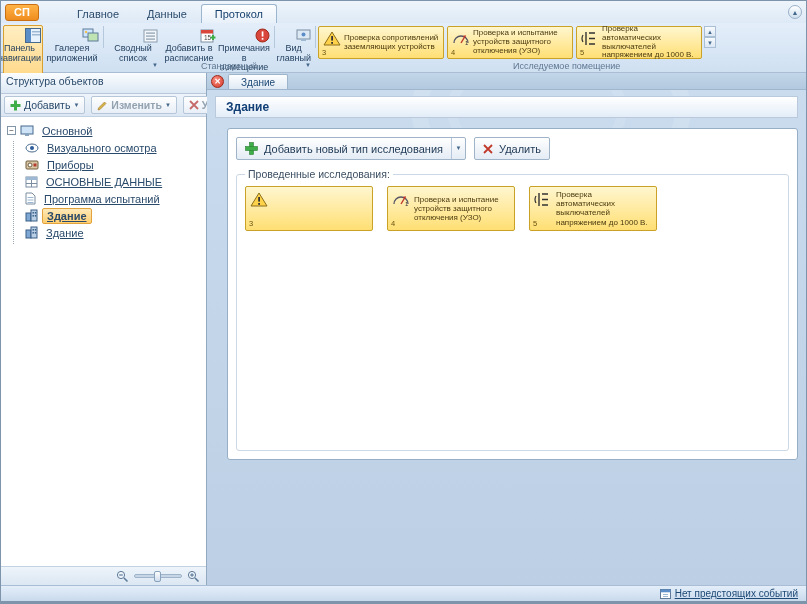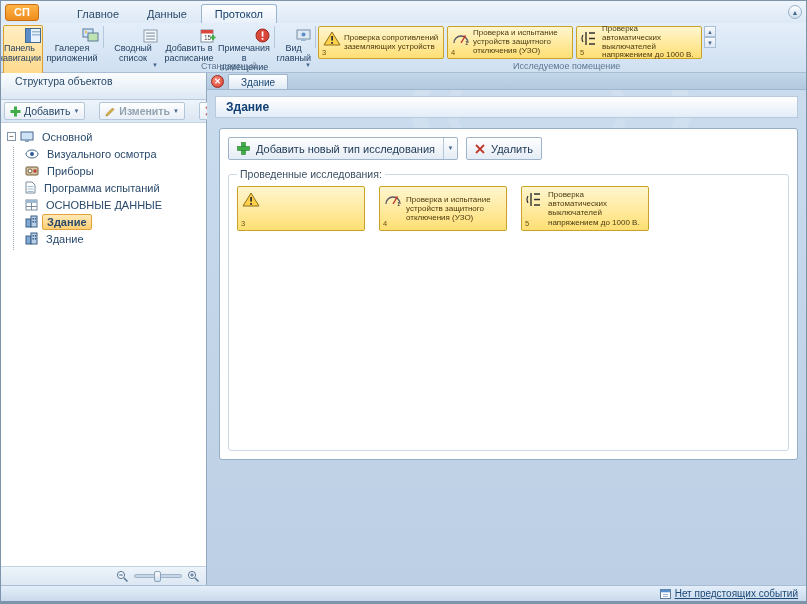--- a/index.html
+++ b/index.html
@@ -40,35 +40,35 @@
     display:flex; align-items:center; padding:2px 3px 2px 25px;
     font-size:8px; line-height:1.12; color:#4a3b10; text-align:left; }
   .warnbtn .wicon { position:absolute; left:4px; top:4px; }
   .warnbtn .num { position:absolute; left:3px; bottom:1px; font-size:7.5px; color:#6a5512; }
   .ribbon-scroll { width:12px; align-self:stretch; margin:1px 0 12px 2px; display:flex; flex-direction:column; }
   .ribbon-scroll div { flex:1; border:1px solid #aabfd4; background:linear-gradient(#f7fafd,#dbe7f3);
     font-size:6px; color:#44688c; display:flex; align-items:center; justify-content:center; }
   
   .workspace { position:absolute; top:72px; left:0; right:0; bottom:16px; display:flex; }
   .left-panel { width:206px; border-right:1px solid #93a9c0; background:#fff; display:flex; flex-direction:column; }
-  .lp-header { height:27px; line-height:17px; padding-left:14px;
+  .lp-header { height:21px; line-height:17px; padding-left:5px;
     background:linear-gradient(#fbfdfe,#dce8f4); border-bottom:1px solid #b9c9db; color:#2a4a6b; font-size:10.5px; }
   .lp-toolbar { height:23px; background:linear-gradient(#eef4fa,#dbe7f3); border-bottom:1px solid #c2d2e2;
-    display:flex; align-items:center; padding:0 3px; gap:14px; }
+    display:flex; align-items:center; padding:0 3px; gap:6px; }
   .tb-btn { height:18px; display:flex; align-items:center; gap:3px; padding:0 5px;
     border:1px solid #b5c6d8; border-radius:2px; background:linear-gradient(#fefefe,#e8eff7);
     color:#2a4a6b; font-size:10.5px; }
   .tb-btn.disabled { color:#93a2b1;font-weight:bold; }
   .tree { flex:1; background:#fff; padding:5px 2px; position:relative; overflow:hidden; }
   .guide { position:absolute; left:12px; top:24px; height:103px; border-left:1px dotted #9aa7b5; }
   .tree-row { display:flex; align-items:center; height:17px; gap:4px; padding-left:4px; position:relative; }
   .tree-row.child { padding-left:22px; }
   .expander { width:9px; height:9px; border:1px solid #8396a9; background:#fff; font-size:8px;
     line-height:7px; text-align:center; color:#333; flex:none; }
-  .tree-label { padding:0 4px; line-height:14px; }
+  .tree-label { padding:0 4px; line-height:14px;text-decoration:underline; }
   .tree-label.sel { font-weight:bold; background:linear-gradient(#ffe9b8,#ffcf72);
     border:1px solid #e2a33c; border-radius:2px; }
   .lp-zoom { height:19px; border-top:1px solid #c2d2e2; background:linear-gradient(#eef4fa,#dbe7f3);
     display:flex; align-items:center; justify-content:flex-end; padding:0 6px; gap:5px; }
   .zoom-track { position:relative; width:48px; height:4px; background:#c6d6e6; border:1px solid #9fb4c9; border-radius:2px; }
   .zoom-thumb { position:absolute; left:19px; top:-4px; width:7px; height:11px;
     background:linear-gradient(#fdfdfd,#cfdeee); border:1px solid #8aa3bc; border-radius:2px; }
   
   .main { flex:1; display:flex; flex-direction:column; background:linear-gradient(#cadcee,#bccfe4); min-width:0; }
   .doc-tabs { height:17px; background:linear-gradient(#c3d6e9,#b3c9df); border-bottom:1px solid #9fb6cc;
@@ -80,21 +80,21 @@
     border:1px solid #9db4ca; border-bottom:none; border-radius:2px 2px 0 0;
     font-size:10px; color:#1d4976; display:flex; align-items:center; }
   .main-body { flex:1; position:relative; overflow:hidden; }
   .decor { position:absolute; top:-70px; left:34%; width:280px; height:180px; border-radius:50%;
     border:16px solid rgba(255,255,255,.14); pointer-events:none; }
   .decor2 { position:absolute; top:-40px; left:40%; width:180px; height:120px; border-radius:50%;
     border:10px solid rgba(255,255,255,.12); pointer-events:none; }
   .page-header { position:absolute; top:6px; left:8px; right:8px; height:22px;
     background:linear-gradient(#ffffff,#e3edf8); border:1px solid #bac9dc;
     display:flex; align-items:center; padding-left:10px; font-weight:bold; font-size:12px; color:#123f76; }
-  .content-panel { position:absolute; top:38px; left:12px; right:8px; height:332px;
+  .content-panel { position:absolute; top:38px; left:20px; right:8px; height:332px;
     background:#fff; border:1px solid #96aec6; border-radius:3px; padding:8px; display:flex; flex-direction:column; }
   .panel-toolbar { display:flex; gap:8px; flex:none; }
   .pt-btn { display:flex; align-items:stretch; border:1px solid #9fb4c9; border-radius:2px;
     background:linear-gradient(#fefefe,#e4ecf5); height:23px; }
   .pt-main { display:flex; align-items:center; gap:6px; padding:0 8px; font-size:11px; color:#223c58; }
   .pt-drop { width:14px; border-left:1px solid #b5c6d8; display:flex; align-items:center; justify-content:center; }
   fieldset.studies { margin-top:8px; flex:1; border:1px solid #ccd8e5; border-radius:3px; padding:4px 6px; }
   fieldset.studies legend { font-size:10.5px; color:#3c4f63; padding:0 3px; margin-left:2px; }
   .study-row { display:flex; gap:14px; padding:2px 2px; }
   .study-btn { position:relative; width:128px; min-height:36px;
@@ -283,36 +283,36 @@
         </div>
         <div class="tree-row child">
           <svg width="14" height="12">
               <rect x="1" y="2" width="12" height="8" rx="1" fill="#d9c7a8" stroke="#6e5c3a"></rect>
               <circle cx="5" cy="6" r="2" fill="#fff" stroke="#6e5c3a"></circle>
               <rect x="8.5" y="4.5" width="3" height="3" fill="#b23b2e"></rect>
             </svg>
           <span class="tree-label">Приборы</span>
         </div>
         <div class="tree-row child">
+          <svg width="13" height="12">
+              <rect x="1" y="1" width="11" height="10" fill="#fff" stroke="#7b8ea1"></rect>
+              <rect x="1" y="1" width="11" height="3" fill="#9db8d2"></rect>
+              <line x1="6.5" y1="4" x2="6.5" y2="11" stroke="#7b8ea1"></line>
+              <line x1="1" y1="7.5" x2="12" y2="7.5" stroke="#7b8ea1"></line>
+            </svg>
+          <span class="tree-label">ОСНОВНЫЕ ДАННЫЕ</span>
+        </div>
+        <div class="tree-row child">
           <svg width="11" height="13">
               <path d="M1 1 h6 l3 3 v8 h-9 z" fill="#fff" stroke="#7b8ea1"></path>
               <rect x="2.5" y="5" width="6" height="1" fill="#9db8d2"></rect>
               <rect x="2.5" y="7.5" width="6" height="1" fill="#9db8d2"></rect>
               <rect x="2.5" y="10" width="6" height="1" fill="#9db8d2"></rect>
             </svg>
           <span class="tree-label">Программа испытаний</span>
-        </div>
-        <div class="tree-row child">
-          <svg width="13" height="12">
-              <rect x="1" y="1" width="11" height="10" fill="#fff" stroke="#7b8ea1"></rect>
-              <rect x="1" y="1" width="11" height="3" fill="#9db8d2"></rect>
-              <line x1="6.5" y1="4" x2="6.5" y2="11" stroke="#7b8ea1"></line>
-              <line x1="1" y1="7.5" x2="12" y2="7.5" stroke="#7b8ea1"></line>
-            </svg>
-          <span class="tree-label">ОСНОВНЫЕ ДАННЫЕ</span>
         </div>
         <div class="tree-row child">
           <svg width="13" height="13">
               <rect x="1" y="4" width="5" height="8" fill="#7fa8d4" stroke="#3a5f86"></rect>
               <rect x="6" y="1" width="6" height="11" fill="#b9cfe6" stroke="#3a5f86"></rect>
               <rect x="7.5" y="3" width="1.4" height="1.6" fill="#3a5f86"></rect>
               <rect x="9.8" y="3" width="1.4" height="1.6" fill="#3a5f86"></rect>
               <rect x="7.5" y="6" width="1.4" height="1.6" fill="#3a5f86"></rect>
               <rect x="9.8" y="6" width="1.4" height="1.6" fill="#3a5f86"></rect>
             </svg>

